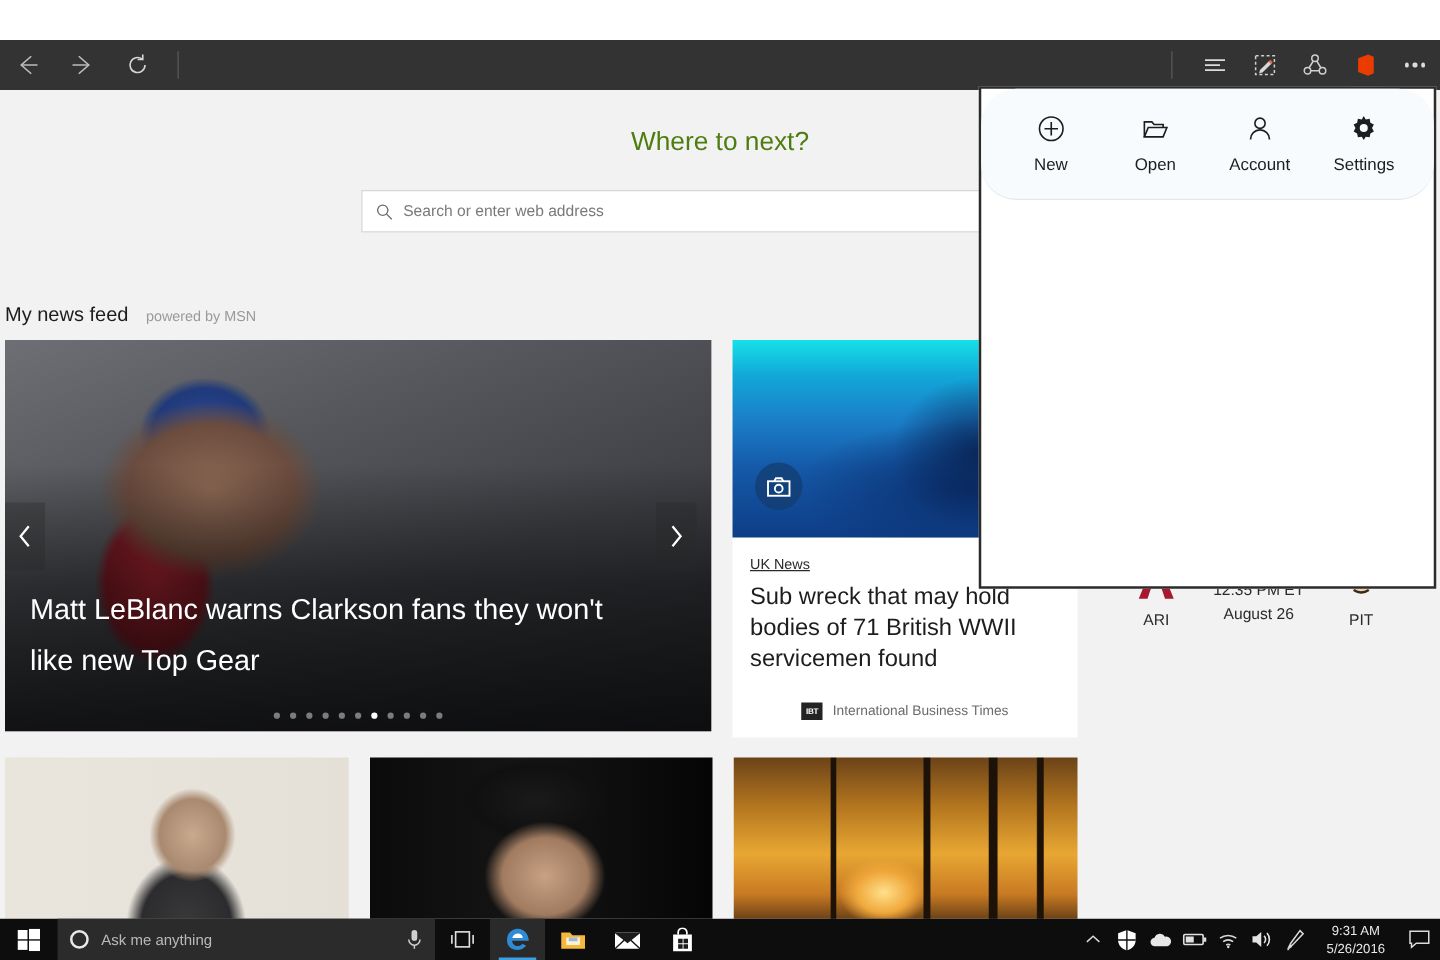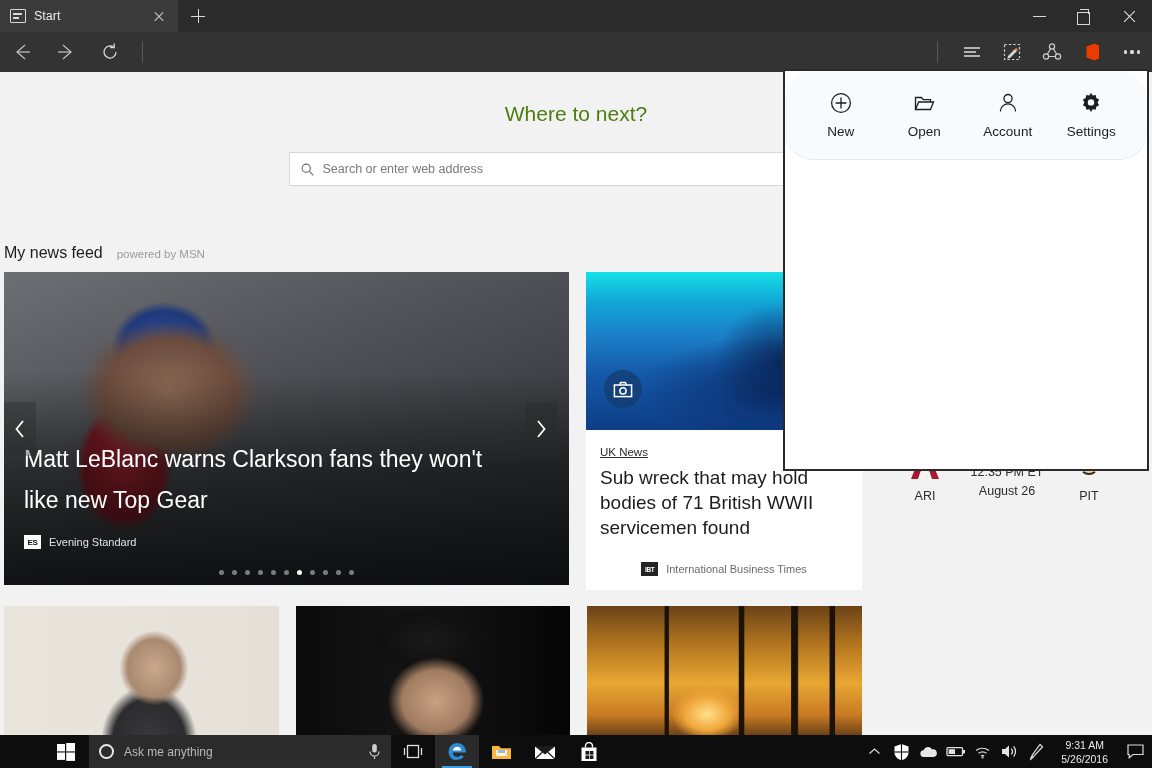--- a/index.html
+++ b/index.html
@@ -307,21 +307,21 @@
   }
   .recent-row .docname {
     flex: 1 1 auto; text-align: center; font-size: 16px; color: #1d1d1d;
     margin-right: 34px;
   }
   .wordicon { width: 26px; height: 30px; flex: 0 0 auto; }
 
   
   .taskbar {
     position: absolute; left: 0; bottom: 0; width: 1152px; height: 33px;
-    background: #0d0d0d; display: flex; align-items: flex-start; padding-left: 43px;
+    background: #0d0d0d; display: flex; align-items: flex-start;
   }
   .start-btn {
     width: 46px; height: 33px; display: flex; align-items: center;
     justify-content: center; cursor: pointer;
   }
   .cortana {
     width: 302px; height: 33px; background: #2b2b2b; display: flex;
     align-items: center; gap: 10px; padding: 0 10px; cursor: pointer;
   }
   .cortana .circ {
@@ -353,34 +353,20 @@
   .actcenter {
     width: 33px; height: 33px; display: flex; align-items: center;
     justify-content: center; cursor: pointer;
   }
 </style>
 </head>
 <body>
 
 <div id="app">
 
-  <div class="tabstrip">
-    <div class="tab">
-      <span class="tab-favicon"></span>
-      <span class="tab-title">Start</span>
-      <span class="tab-close"></span>
-    </div>
-    <div class="tab-new"></div>
-
-    <div class="wincontrols">
-      <div class="wc wc-min"></div>
-      <div class="wc wc-max"></div>
-      <div class="wc wc-close"></div>
-    </div>
-  </div>
 
   <div class="navbar">
     <div class="navbtn">
       <svg width="22" height="22" viewBox="0 0 22 22">
         <path d="M14 4 L6 11 L14 18" fill="none" stroke="#bdbdbd" stroke-width="1.3"></path>
         <path d="M6 11 H19" stroke="#bdbdbd" stroke-width="1.3" fill="none"></path>
       </svg>
     </div>
     <div class="navbtn">
       <svg width="22" height="22" viewBox="0 0 22 22">
@@ -465,24 +451,20 @@
                   <path d="M10 2 L3.5 10 L10 18" fill="none" stroke="#ffffff" stroke-width="1.8"></path>
                 </svg>
               </div>
               <div class="arrow right">
                 <svg width="14" height="20" viewBox="0 0 14 20">
                   <path d="M4 2 L10.5 10 L4 18" fill="none" stroke="#ffffff" stroke-width="1.8"></path>
                 </svg>
               </div>
               <div class="hero-txt">
                 <div class="hero-title">Matt LeBlanc warns Clarkson fans they won't like new Top Gear</div>
-                <div class="srcline">
-                  <span class="src-badge">ES</span>
-                  <span class="src-name">Evening Standard</span>
-                </div>
               </div>
               <div class="carousel-dots" id="carousel-dots">
                   <i></i>
                   <i></i>
                   <i></i>
                   <i></i>
                   <i></i>
                   <i></i>
                   <i class="on"></i>
                   <i></i>

